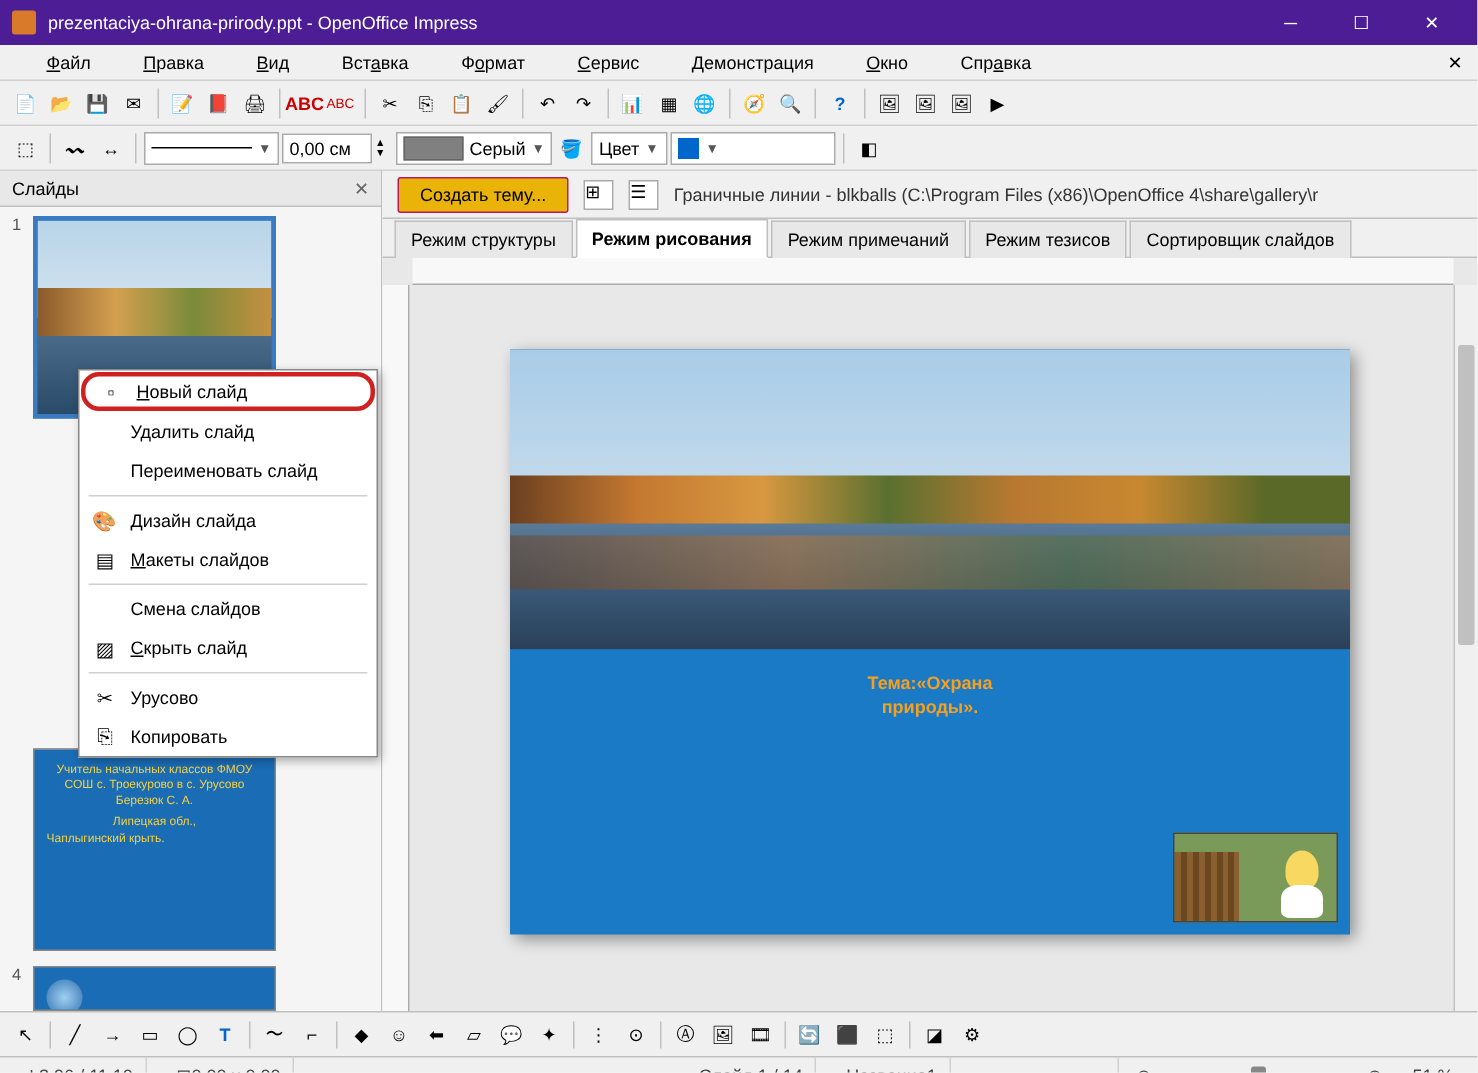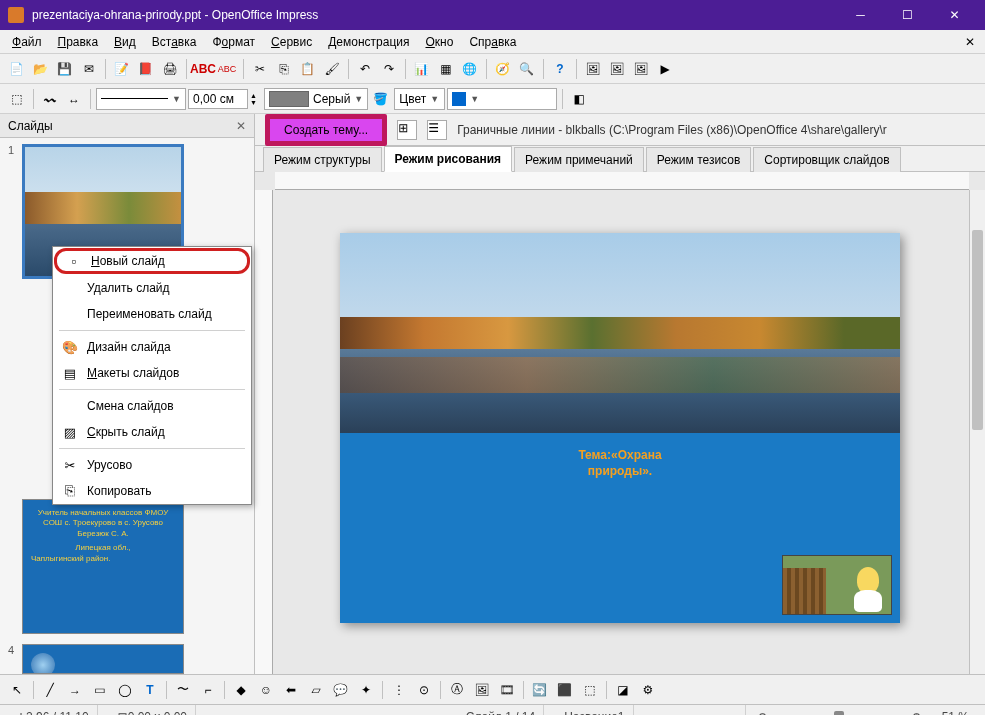--- a/index.html
+++ b/index.html
@@ -7,21 +7,21 @@
 
 
 .titlebar { background: #4c1d95; color: #fff; height: 30px; display: flex; align-items: center; padding: 0 8px; }
 .titlebar .icon { width: 16px; height: 16px; background: #d97a2b; margin-right: 8px; border-radius: 2px; }
 .titlebar .title { flex: 1; font-size: 12px; }
 .titlebar .winbtns { display: flex; gap: 2px; }
 .titlebar .winbtn { width: 45px; height: 30px; display: flex; align-items: center; justify-content: center; color: #fff; cursor: pointer; }
 
 
 .menubar { background: #f0f0f0; height: 24px; display: flex; align-items: center; padding: 0 4px; border-bottom: 1px solid #d0d0d0; }
-.menubar .menuitem { padding: 3px 8px; cursor: pointer; }
+.menubar .menuitem { padding: 3px 8px; cursor: pointer; margin-left: 19px; }
 .menubar .menuitem u { text-decoration: underline; }
 .menubar .closex { margin-left: auto; padding: 0 6px; cursor: pointer; }
 
 
 .toolbar { background: #f0f0f0; height: 30px; display: flex; align-items: center; padding: 0 6px; border-bottom: 1px solid #d0d0d0; gap: 2px; }
 .toolbar .tbtn { width: 22px; height: 22px; display: flex; align-items: center; justify-content: center; cursor: pointer; border: 1px solid transparent; border-radius: 2px; }
 .toolbar .sep { width: 1px; height: 20px; background: #c0c0c0; margin: 0 3px; }
 .toolbar .dropdown { height: 22px; border: 1px solid #aaa; background: #fff; padding: 0 4px; display: flex; align-items: center; gap: 4px; cursor: pointer; }
 .toolbar .dropdown .arrow { font-size: 9px; color: #555; }
 .toolbar input { height: 20px; border: 1px solid #aaa; padding: 0 4px; width: 60px; }
@@ -48,21 +48,21 @@
 
 .context-menu { position: absolute; left: 52px; top: 246px; width: 200px; background: #fff; border: 1px solid #888; box-shadow: 2px 2px 6px rgba(0,0,0,0.3); z-index: 100; }
 .context-menu .cmitem { height: 26px; display: flex; align-items: center; padding: 0 8px; cursor: pointer; gap: 8px; }
 .context-menu .cmitem.highlighted { border: 3px solid #d02020; border-radius: 12px; margin: 1px; }
 .context-menu .cmicon { width: 18px; height: 18px; display: flex; align-items: center; justify-content: center; font-size: 13px; }
 .context-menu .cmsep { height: 1px; background: #d0d0d0; margin: 3px 6px; }
 
 
 .editor { flex: 1; display: flex; flex-direction: column; background: #fff; }
 .topbar2 { height: 32px; background: #f0f0f0; border-bottom: 1px solid #c0c0c0; display: flex; align-items: center; padding: 0 10px; gap: 10px; }
-.topbar2 .btn { padding: 4px 14px; border: 5px solid #be185d; background: #d946ef; cursor: pointer; border-radius: 2px; }
+.topbar2 .btn { padding: 4px 14px; border: 1px solid #be185d; background: #eab308; cursor: pointer; border-radius: 2px; }
 .topbar2 .viewbtn { width: 20px; height: 20px; border: 1px solid #aaa; background: #fff; cursor: pointer; }
 .topbar2 .pathtext { color: #333; white-space: nowrap; overflow: hidden; }
 
 .viewtabs { height: 26px; background: #f0f0f0; display: flex; align-items: flex-end; padding: 0 8px; border-bottom: 1px solid #c0c0c0; }
 .viewtabs .tab { padding: 5px 10px; border: 1px solid #c0c0c0; border-bottom: none; background: #e8e8e8; cursor: pointer; margin-right: 2px; position: relative; top: 1px; }
 .viewtabs .tab.active { background: #fff; font-weight: bold; border-bottom: 1px solid #fff; }
 
 .canvas-area { flex: 1; background: #e8e8e8; position: relative; overflow: hidden; display: flex; align-items: center; justify-content: center; }
 .ruler-h { position: absolute; top: 0; left: 20px; right: 16px; height: 18px; background: #f8f8f8; border-bottom: 1px solid #aaa; }
 .ruler-v { position: absolute; top: 18px; left: 0; bottom: 0; width: 18px; background: #f8f8f8; border-right: 1px solid #aaa; }
@@ -209,21 +209,21 @@
           <div class="thumb-sky"></div>
             <div class="thumb-trees"></div>
             <div class="thumb-water"></div>
         </div>
       </div>
       <div style="height:210px"></div>
       <div class="slide-thumb">
         <div class="thumb thumb-blue">
           <div class="txt">Учитель начальных классов ФМОУ СОШ с. Троекурово в с. Урусово Березюк С. А.</div>
           <div class="txt" style="margin-top:4px;text-align:center">Липецкая обл.,</div>
-          <div class="txt" style="text-align:left">Чаплыгинский район.</div>
+          <div class="txt" style="text-align:left">Чаплыгинский крыть.</div>
         </div>
       </div>
       <div class="slide-thumb">
         <div class="num">4</div>
         <div class="thumb thumb-blue" style="height:30px">
           <div style="width:24px;height:24px;background:radial-gradient(circle,#a0d0f0,#3070b0);border-radius:50%;float:left"></div>
         </div>
       </div>
     </div>
   </div>

